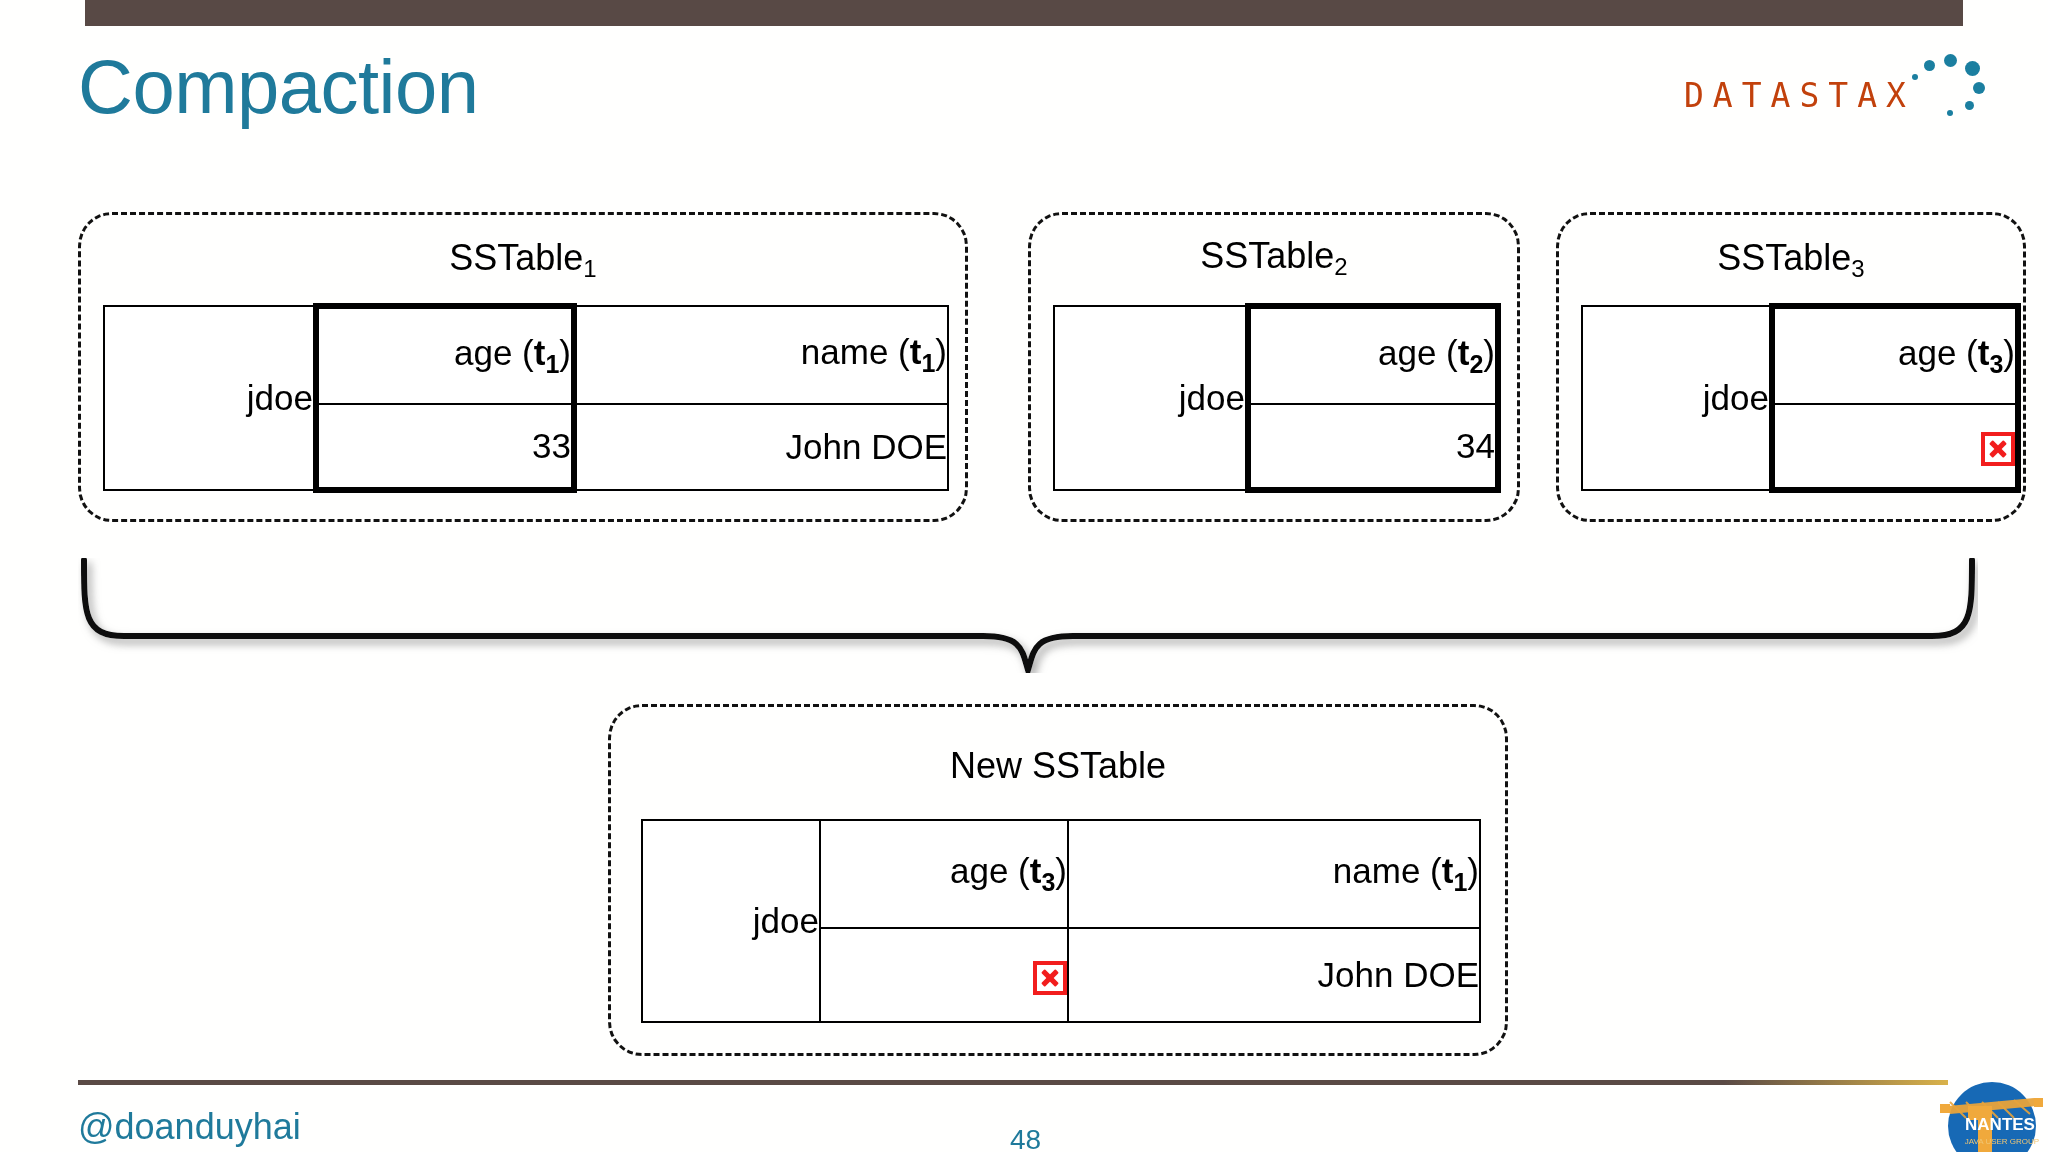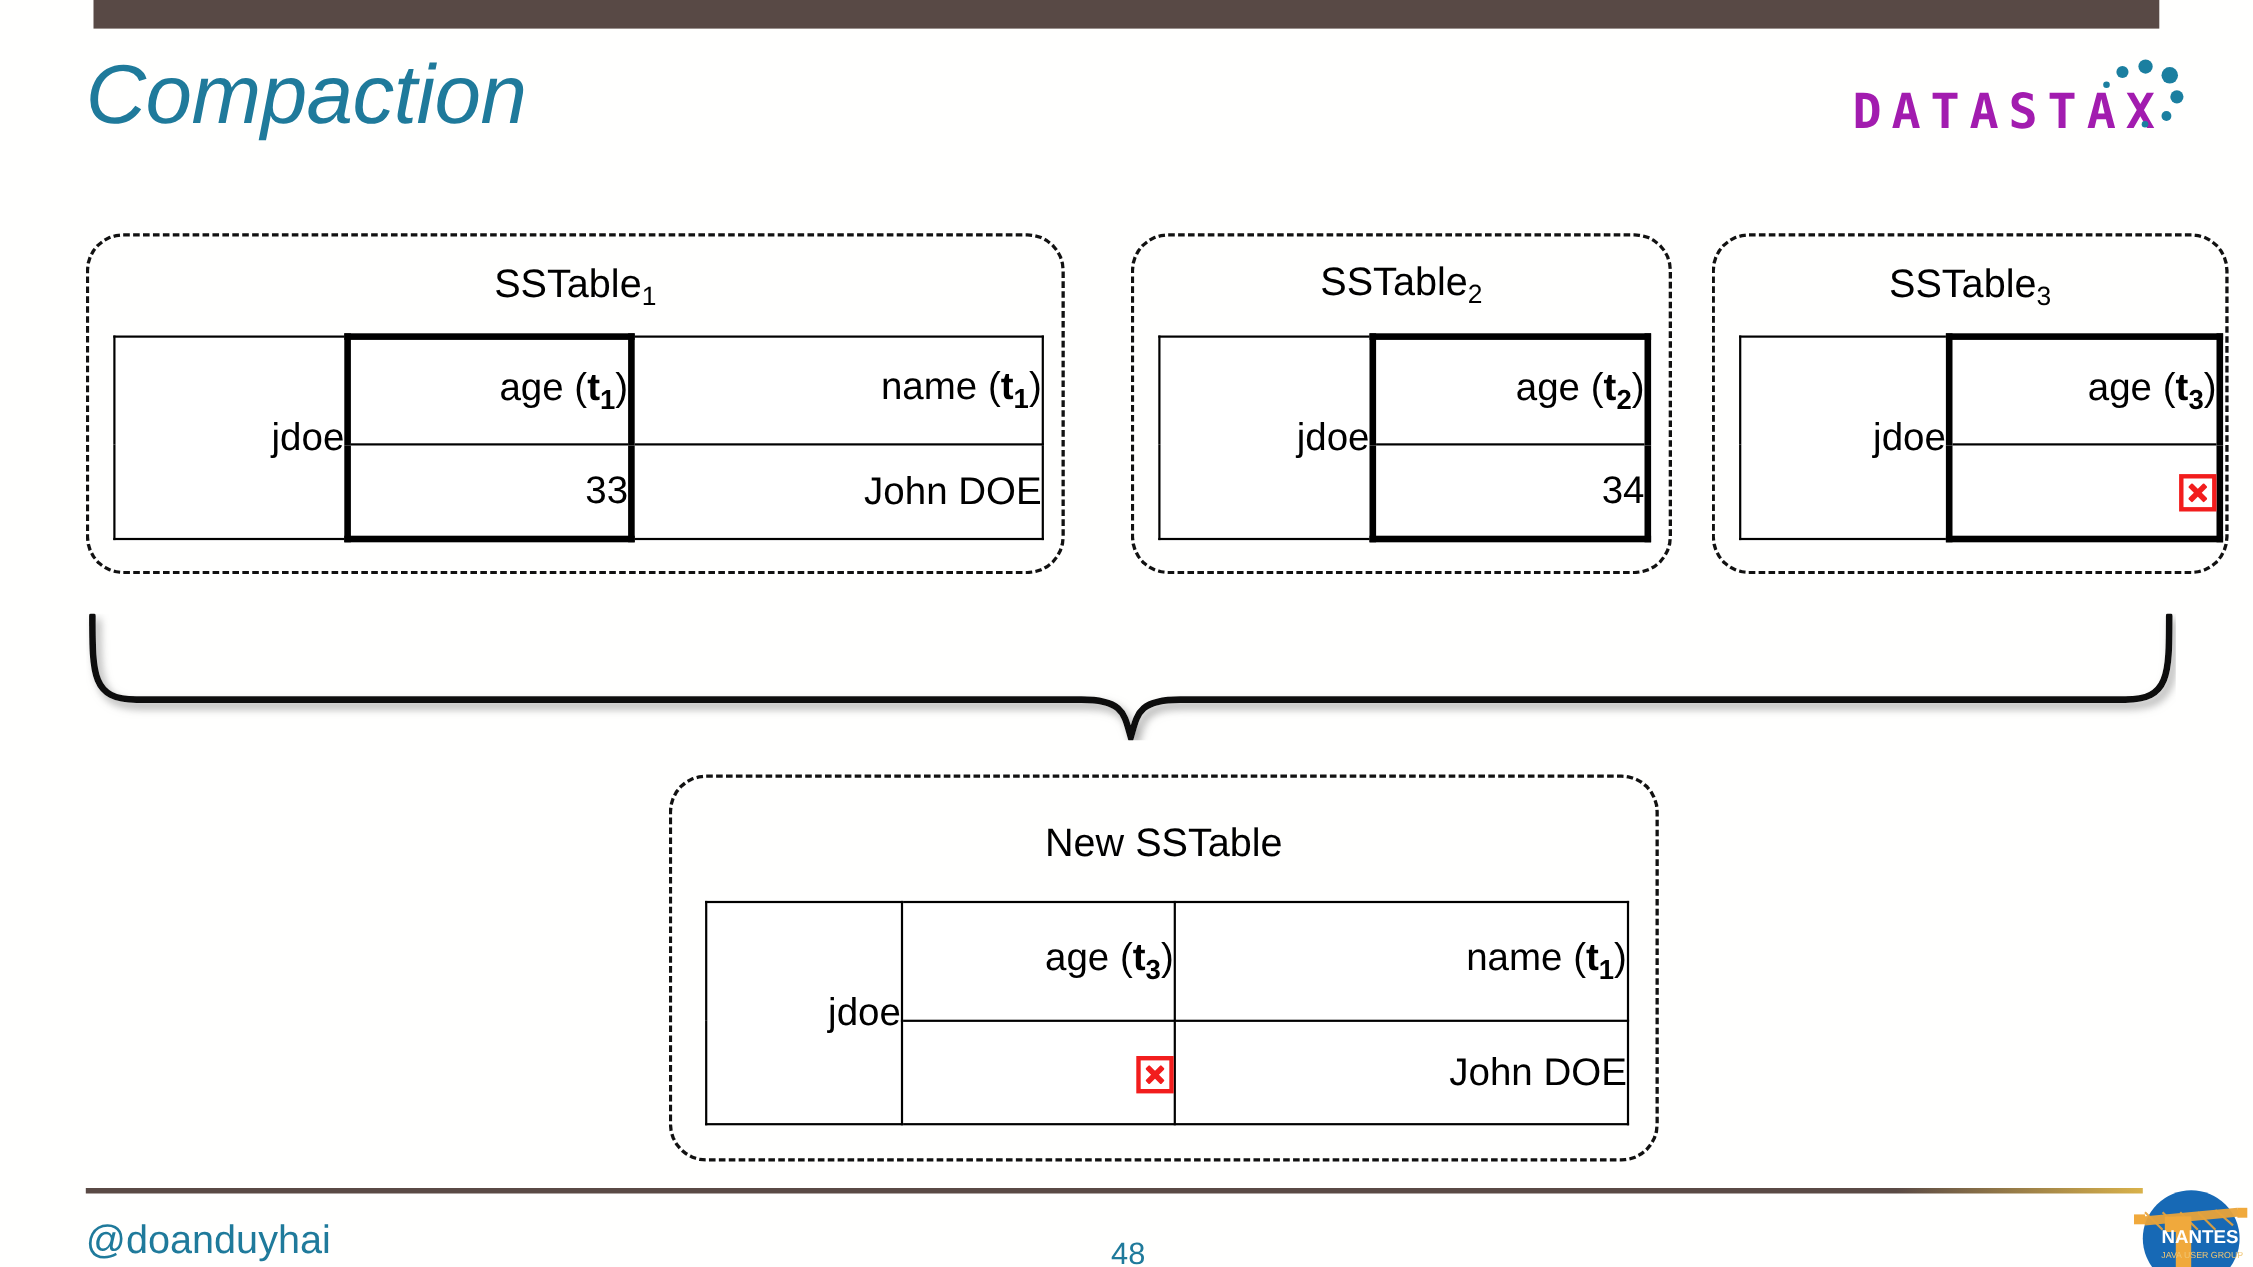--- a/index.html
+++ b/index.html
@@ -30,39 +30,38 @@
   .slide-title {
     position: absolute;
     left: 78px;
     top: 46px;
     font-size: 76px;
     line-height: 82px;
     color: #1f7a9b;
     letter-spacing: -0.5px;
     font-weight: 400;
     white-space: nowrap;
-    font-style: italic;
   }
 
   
   .datastax-logo {
     position: absolute;
     right: 44px;
     top: 52px;
     width: 320px;
     height: 72px;
   }
   .ds-word {
     position: absolute;
     left: 0;
     top: 24px;
-    font-size: 44px;
+    font-size: 33px;
     letter-spacing: 9px;
-    color: #a21caf;
-    font-weight: 700;
+    color: #c2410c;
+    font-weight: 400;
     font-family: "DejaVu Sans Mono", monospace;
     white-space: nowrap;
   }
   .ds-dot {
     position: absolute;
     border-radius: 50%;
     background: #1b7fa0;
   }
 
   

